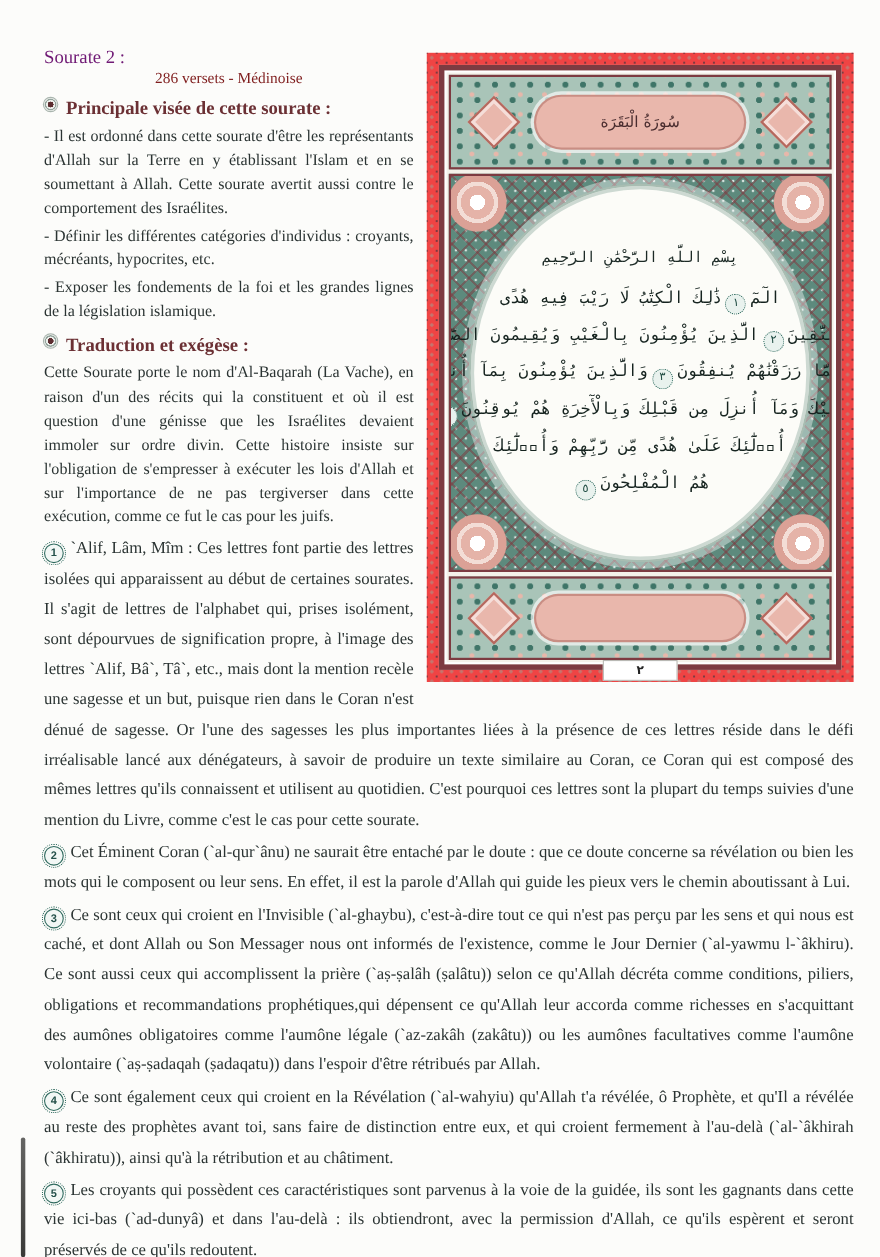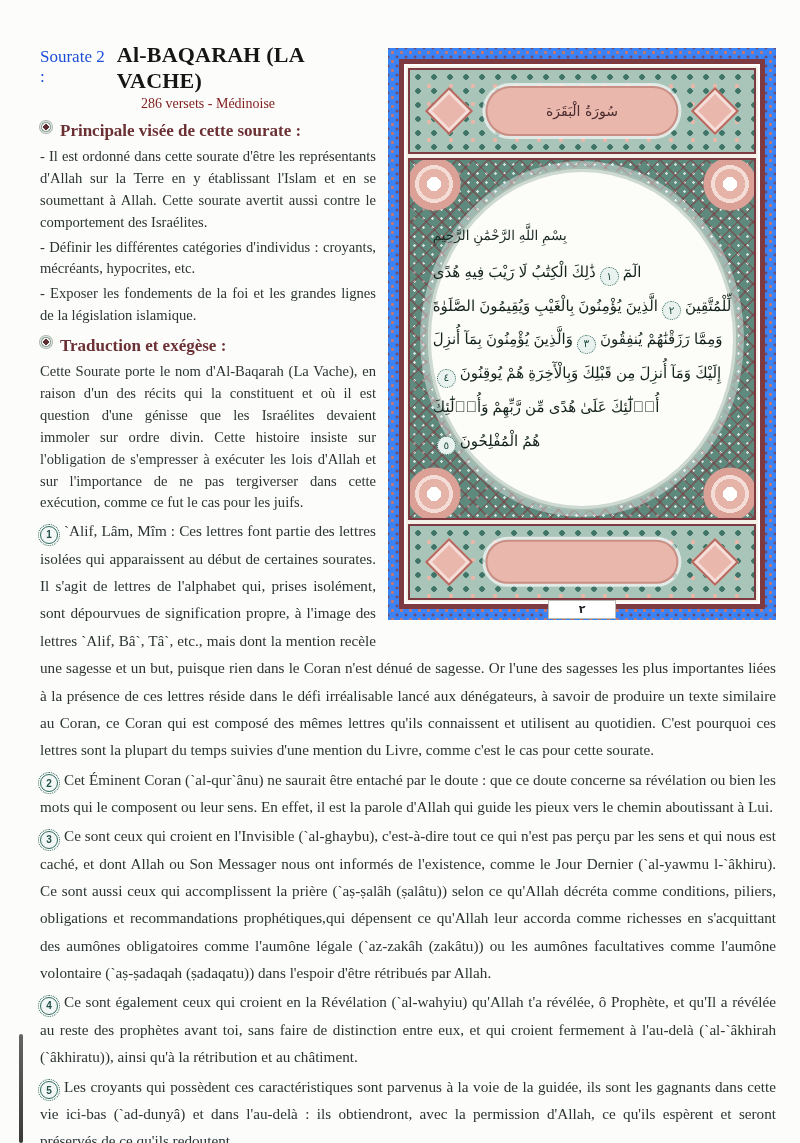--- a/index.html
+++ b/index.html
@@ -6,41 +6,41 @@
   .page{position:relative;width:800px;height:1143px;margin:0 auto;background:#fcfcfa;overflow:hidden;
         font-family:"Liberation Serif", serif;color:#2b3433;}
   .content{padding:42px 24px 0 40px;}
 
   
   .scan-line{position:absolute;left:19px;top:1034px;width:4px;height:109px;
              background:linear-gradient(180deg,#4a4a48,#171715);border-radius:2px;opacity:.85;}
 
   
   .title-row{display:flex;align-items:baseline;gap:8px;}
-  .surah-label{font-size:17px;color:#1d4ed8;}
+  .surah-label{font-size:17px;color:#701a75;}
   .surah-title{font-size:22px;font-weight:700;letter-spacing:.2px;color:#161614;}
   .subtitle{width:340px;text-align:center;font-size:14px;color:#7f1d1d;margin:2px 0 8px;}
 
   
   .sec-h{display:flex;align-items:flex-start;gap:8px;font-size:17px;font-weight:700;color:#6b3034;margin:9px 0 5px;}
   .bullet{flex:0 0 auto;width:12px;height:12px;border-radius:50%;
           background:radial-gradient(circle,#5d2e31 0 2.6px,#eef0ec 2.8px 4px,#93a49d 4.2px 5px,#d8ded9 5.2px);
           box-shadow:0 0 0 1px #a9b5ae;}
 
   
   .para{font-size:14.6px;line-height:1.5;text-align:justify;margin:0 0 3px;}
   .vpara{font-size:15.2px;line-height:1.8;text-align:justify;margin:0 0 2px;}
   .vbadge{display:inline-flex;align-items:center;justify-content:center;width:16px;height:16px;border-radius:50%;
           border:1px solid #2f6a5e;outline:1px dotted #2f6a5e;outline-offset:1px;
           font:700 10px "Liberation Sans", sans-serif;color:#24504a;background:#f2f7f5;
           margin-right:6px;vertical-align:-2px;}
 
   
   .mushaf{float:right;width:388px;height:572px;margin:6px 0 12px 12px;position:relative;
-          background:#3b82f6;padding:11px;box-sizing:border-box;}
+          background:#ef4444;padding:11px;box-sizing:border-box;}
   .mushaf::before{content:"";position:absolute;inset:0;
       background-image:radial-gradient(circle,#c4766f 1.3px,transparent 1.8px),
                        radial-gradient(circle,#7d3b41 1px,transparent 1.4px);
       background-size:9px 9px,9px 9px;background-position:0 0,4.5px 4.5px;}
   .m-inner{position:relative;height:100%;box-sizing:border-box;border:5px solid #7d3b41;
            box-shadow:inset 0 0 0 2px #fff;background:#f4f1e9;
            display:flex;flex-direction:column;padding:4px;gap:4px;}
   .m-band{position:relative;flex:0 0 86px;border:2px solid #7d3b41;box-sizing:border-box;
       background-color:#a9c4b8;
       background-image:radial-gradient(circle,#3f7568 2.5px,transparent 3px),
@@ -63,21 +63,21 @@
                        radial-gradient(circle,rgba(255,255,255,.75) 1px,transparent 1.5px);
       background-size:auto,auto,9px 9px;}
   .rosette{position:absolute;width:64px;height:64px;border-radius:50%;
       background:radial-gradient(circle,#fff 0 7px,#e5b3a8 7px 15px,#f3ddd6 15px 19px,#dba196 19px 26px,rgba(255,255,255,.0) 27px);}
   .rosette.tl{left:-8px;top:-8px;} .rosette.tr{right:-8px;top:-8px;}
   .rosette.bl{left:-8px;bottom:-8px;} .rosette.br{right:-8px;bottom:-8px;}
   .q-circle{position:absolute;left:50%;top:50%;transform:translate(-50%,-50%);
       width:312px;height:344px;border-radius:50%;background:#fcfcf8;
       border:2px solid #a8bdb2;box-shadow:0 0 0 6px rgba(255,255,255,.4),inset 0 0 0 3px #cdd9d2;
       display:flex;flex-direction:column;align-items:center;justify-content:center;padding:16px;box-sizing:border-box;}
-  .q-text{direction:rtl;text-align:left;font-family:Liberation Sans, sans-serif;color:#15231f;}
+  .q-text{direction:rtl;text-align:center;font-family:Liberation Mono, monospace;color:#15231f;}
   .q-line{white-space:nowrap;font-size:15px;line-height:2.25;}
   .q-line.basmala{font-size:13.5px;margin-bottom:4px;color:#1c2a26;}
   .q-badge{display:inline-flex;align-items:center;justify-content:center;width:17px;height:17px;border-radius:50%;
       border:1px dotted #2f6a5e;background:#e9f2ee;color:#1d4a40;font-size:10.5px;margin:0 4px;vertical-align:-3px;}
   .m-pagenum{position:absolute;left:50%;bottom:1px;transform:translateX(-50%);
       width:66px;height:17px;background:#fff;border:1px solid #b9b9b4;z-index:3;
       display:flex;align-items:center;justify-content:center;
       font-family:"DejaVu Sans", sans-serif;font-size:11px;font-weight:700;color:#222;}
 </style>
 </head>
@@ -132,21 +132,20 @@
           <div class="side-gem left"></div>
           <div class="side-gem right"></div>
           <div class="medallion"></div>
         </div>
       </div>
       <div class="m-pagenum">٢</div>
     </div>
 
     <div class="title-row">
       <span class="surah-label">Sourate 2 :</span>
-      <span class="surah-title">Al-BAQARAH (LA VACHE)</span>
     </div>
     <div class="subtitle">286 versets - Médinoise</div>
 
     <div class="sec-h">
       <span class="bullet"></span>
       <span>Principale visée de cette sourate :</span>
     </div>
     <p class="para">- Il est ordonné dans cette sourate d'être les représentants d'Allah sur la Terre en y établissant l'Islam et en se soumettant à Allah. Cette sourate avertit aussi contre le comportement des Israélites.</p>
     <p class="para">- Définir les différentes catégories d'individus : croyants, mécréants, hypocrites, etc.</p>
     <p class="para">- Exposer les fondements de la foi et les grandes lignes de la législation islamique.</p>

